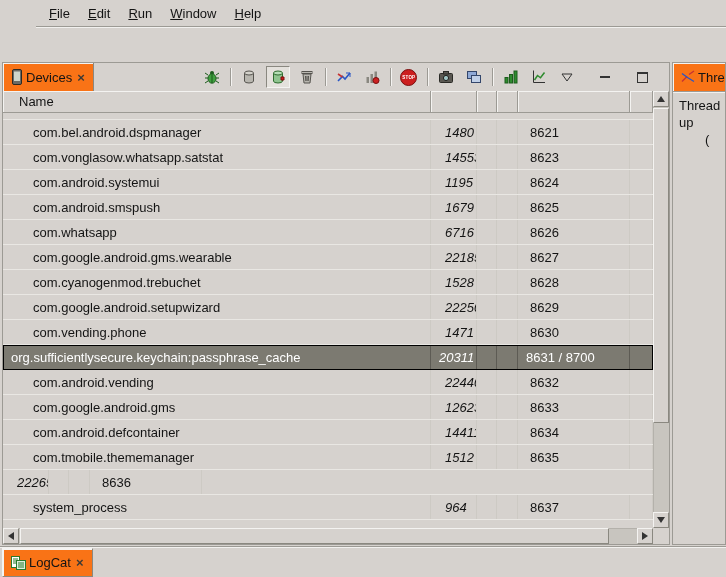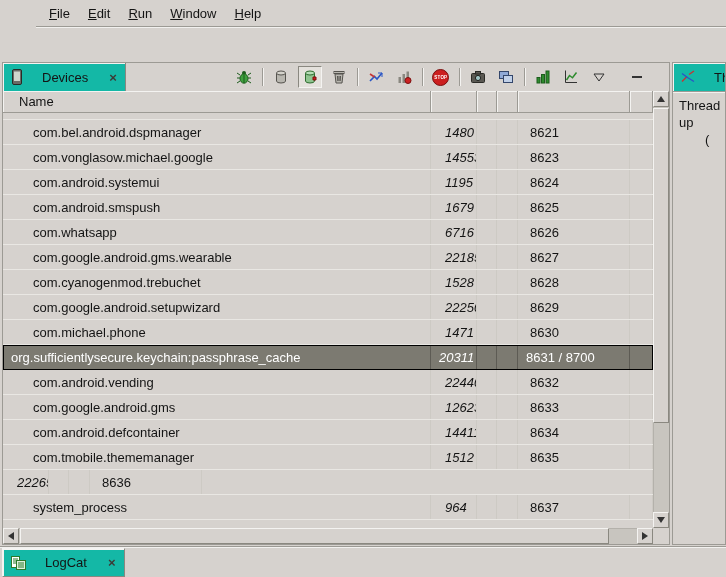--- a/index.html
+++ b/index.html
@@ -22,22 +22,22 @@
   
   .panel { position:absolute; top:62px; bottom:32px; background:#d6d2ce; border:1px solid #9c9a94; }
   .devices-panel { left:2px; width:666px; }
   .threads-panel { left:672px; right:0; overflow:hidden; }
   .tabbar {
     height:28px; display:flex; align-items:stretch;
     border-bottom:1px solid #9c9a94; box-shadow:0 1px 0 #f2f1ef;
     overflow:hidden; white-space:nowrap;
   }
   .view-tab {
-    display:flex; align-items:center; gap:19px; padding:0 8px;
-    background:#14b8a6; border-right:1px solid #8a8880;
+    display:flex; align-items:center; gap:3px; padding:0 8px;
+    background:#f97316; border-right:1px solid #8a8880;
     box-shadow:inset 1px 1px 0 #f4f3f1; flex:0 0 auto;
   }
   .tab-label { white-space:nowrap; }
   .close-x { font-weight:bold; color:#3c3a36; padding-left:2px; font-size:13px; }
   
   .tb-icons { display:flex; align-items:center; margin-left:104px; }
   .tbi {
     width:22px; height:20px; display:flex; align-items:center; justify-content:center;
     margin:0 3px; flex:0 0 auto;
   }
@@ -251,21 +251,21 @@
       <div class="partial-row"></div>
     <div class="row">
     <div class="cell name w-name">com.bel.android.dspmanager</div>
     <div class="cell pid w-pid">1480</div>
     <div class="cell w-c3"></div>
     <div class="cell w-c4"></div>
     <div class="cell port w-port">8621</div>
     <div class="cell w-fill"></div>
   </div>
         <div class="row">
-    <div class="cell name w-name">com.vonglasow.michael.google</div>
+    <div class="cell name w-name">com.vonglasow.whatsapp.satstat</div>
     <div class="cell pid w-pid">14553</div>
     <div class="cell w-c3"></div>
     <div class="cell w-c4"></div>
     <div class="cell port w-port">8623</div>
     <div class="cell w-fill"></div>
   </div>
         <div class="row">
     <div class="cell name w-name">com.android.systemui</div>
     <div class="cell pid w-pid">1195</div>
     <div class="cell w-c3"></div>
@@ -307,21 +307,21 @@
   </div>
         <div class="row">
     <div class="cell name w-name">com.google.android.setupwizard</div>
     <div class="cell pid w-pid">22250</div>
     <div class="cell w-c3"></div>
     <div class="cell w-c4"></div>
     <div class="cell port w-port">8629</div>
     <div class="cell w-fill"></div>
   </div>
         <div class="row">
-    <div class="cell name w-name">com.michael.phone</div>
+    <div class="cell name w-name">com.vending.phone</div>
     <div class="cell pid w-pid">1471</div>
     <div class="cell w-c3"></div>
     <div class="cell w-c4"></div>
     <div class="cell port w-port">8630</div>
     <div class="cell w-fill"></div>
   </div>
         <div class="row selected">
     <div class="cell name w-name">org.sufficientlysecure.keychain:passphrase_cache</div>
     <div class="cell pid w-pid">20311</div>
     <div class="cell w-c3"></div>

